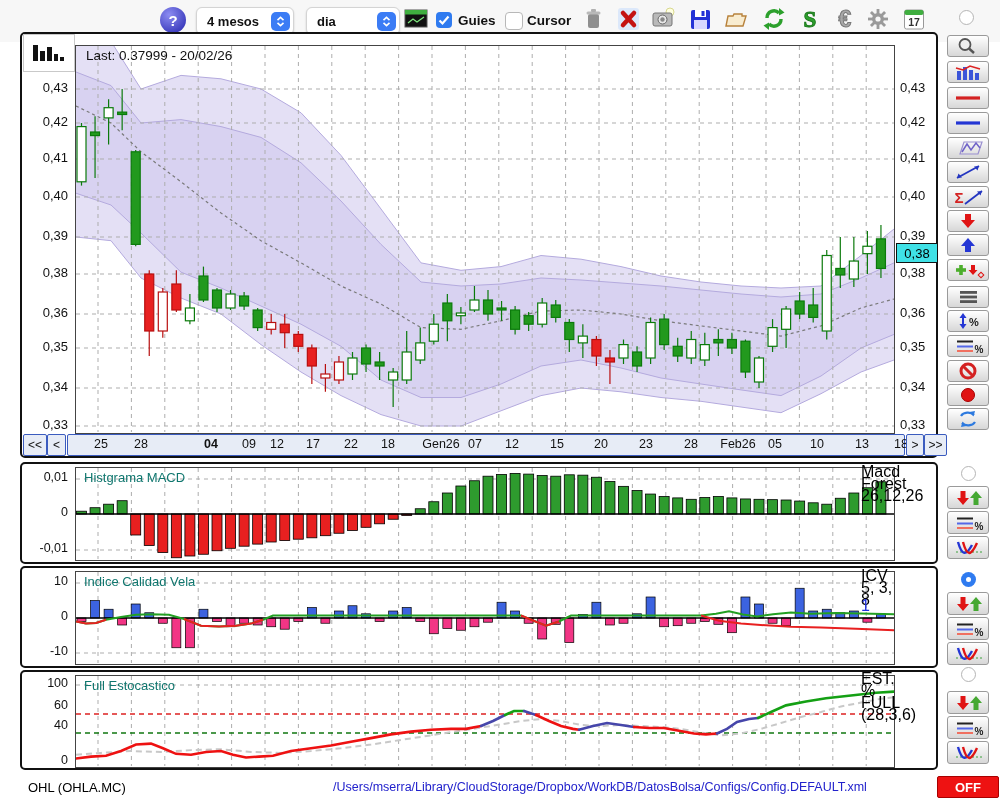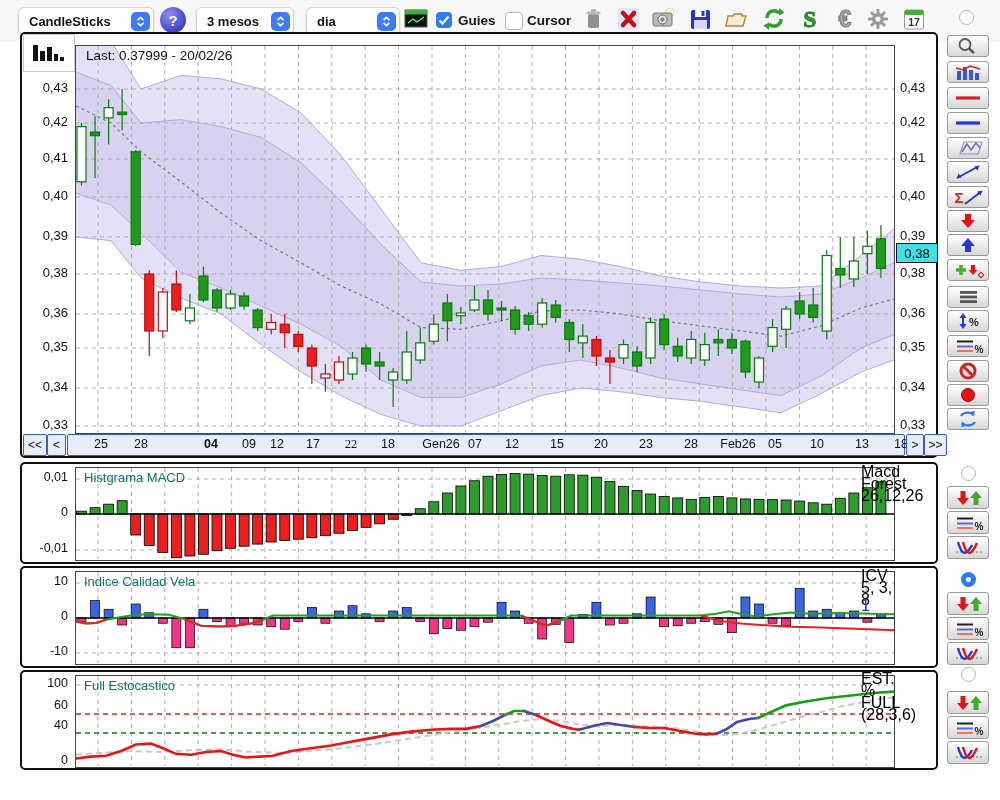--- a/index.html
+++ b/index.html
@@ -52,34 +52,25 @@
   .cfgpath{position:absolute;left:270px;top:8px;width:660px;text-align:center;font-size:12.5px;color:#2222cc;}
   .offbtn{position:absolute;left:937px;top:4px;width:60px;height:20px;background:#ee1212;border:1px solid #a80000;
        border-radius:2px;color:#fff;font-size:13px;font-weight:700;display:flex;align-items:center;justify-content:center;}
 </style>
 </head>
 <body>
 
 <div class="app">
 
   <div class="toolbar">
-    <div class="sel" style="left:18px;width:134px;">
-      <span class="lbl">CandleSticks</span>
-      <span class="step">
-        <svg width="13" height="13" viewBox="0 0 13 13">
-            <path d="M3.5 5.2 L6.5 2.4 L9.5 5.2" stroke="#fff" stroke-width="1.6" fill="none"></path>
-            <path d="M3.5 7.8 L6.5 10.6 L9.5 7.8" stroke="#fff" stroke-width="1.6" fill="none"></path>
-          </svg>
-      </span>
-    </div>
     <div class="help" style="left:160px;">
       <span>?</span>
     </div>
     <div class="sel" style="left:196px;width:96px;">
-      <span class="lbl">3 mesos</span>
+      <span class="lbl">4 mesos</span>
       <span class="step">
         <svg width="13" height="13" viewBox="0 0 13 13">
             <path d="M3.5 5.2 L6.5 2.4 L9.5 5.2" stroke="#fff" stroke-width="1.6" fill="none"></path>
             <path d="M3.5 7.8 L6.5 10.6 L9.5 7.8" stroke="#fff" stroke-width="1.6" fill="none"></path>
           </svg>
       </span>
     </div>
     <div class="sel" style="left:306px;width:92px;">
       <span class="lbl">dia</span>
       <span class="step">
@@ -362,21 +353,21 @@
 
   <div class="navbtn" style="left:23px;width:22px;">&lt;&lt;</div>
   <div class="navbtn" style="left:47px;width:17px;">&lt;</div>
   <div class="datestrip" id="datestrip">
       <div class="dlabel" style="left: 33px;">25</div>
       <div class="dlabel" style="left: 73px;">28</div>
       <div class="dlabel" style="left: 143px; font-weight: bold;">04</div>
       <div class="dlabel" style="left: 181px;">09</div>
       <div class="dlabel" style="left: 209px;">12</div>
       <div class="dlabel" style="left: 245px;">17</div>
-      <div class="dlabel" style="left: 283px; font-family: Liberation Serif, serif;">22</div>
+      <div class="dlabel" style="left: 283px;">22</div>
       <div class="dlabel" style="left: 320px;">18</div>
       <div class="dlabel" style="left: 373px;">Gen26</div>
       <div class="dlabel" style="left: 407px;">07</div>
       <div class="dlabel" style="left: 444px;">12</div>
       <div class="dlabel" style="left: 489px;">15</div>
       <div class="dlabel" style="left: 533px;">20</div>
       <div class="dlabel" style="left: 578px;">23</div>
       <div class="dlabel" style="left: 623px;">28</div>
       <div class="dlabel" style="left: 670px;">Feb26</div>
       <div class="dlabel" style="left: 707px;">05</div>
@@ -818,13 +809,18 @@
       </div>
       <div class="rbtn" style="top: 741px; height: 23px;">
         <svg width="40" height="20" viewBox="0 0 40 20">
           <line x1="8" y1="14" x2="34" y2="14" stroke="#3aa03a" stroke-width="1" stroke-dasharray="2,2"></line>
           <path d="M10 4 C14 18, 18 18, 24 7" stroke="#2436d4" stroke-width="2.4" fill="none"></path>
           <path d="M15 4 C19 19, 23 18, 29 5" stroke="#e01414" stroke-width="2.4" fill="none"></path>
         </svg>
       </div>
     </div>
 
+  <div class="statusbar">
+    <span class="symbol">OHL (OHLA.MC)</span>
+    <span class="cfgpath">/Users/mserra/Library/CloudStorage/Dropbox/WorkDB/DatosBolsa/Configs/Config.DEFAULT.xml</span>
+    <div class="offbtn">OFF</div>
+  </div>
 </div>
 
 </body></html>

